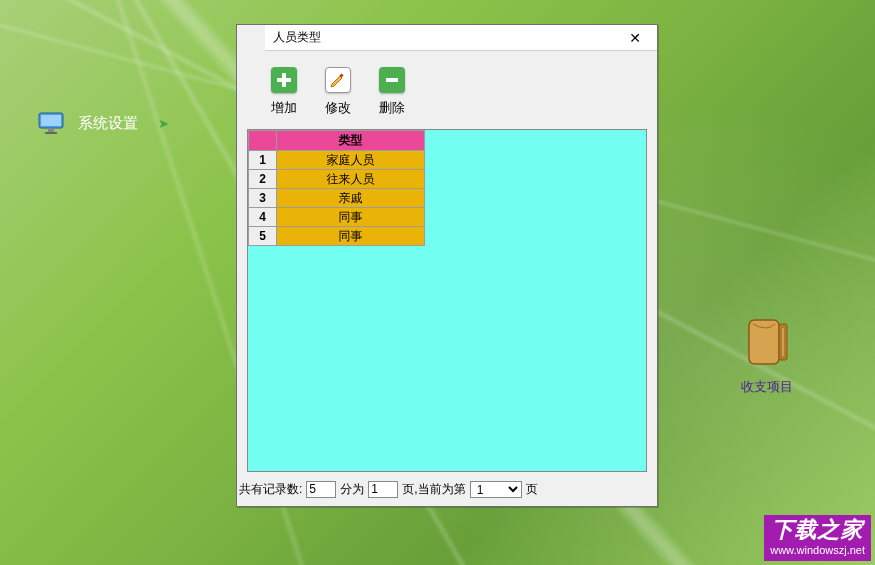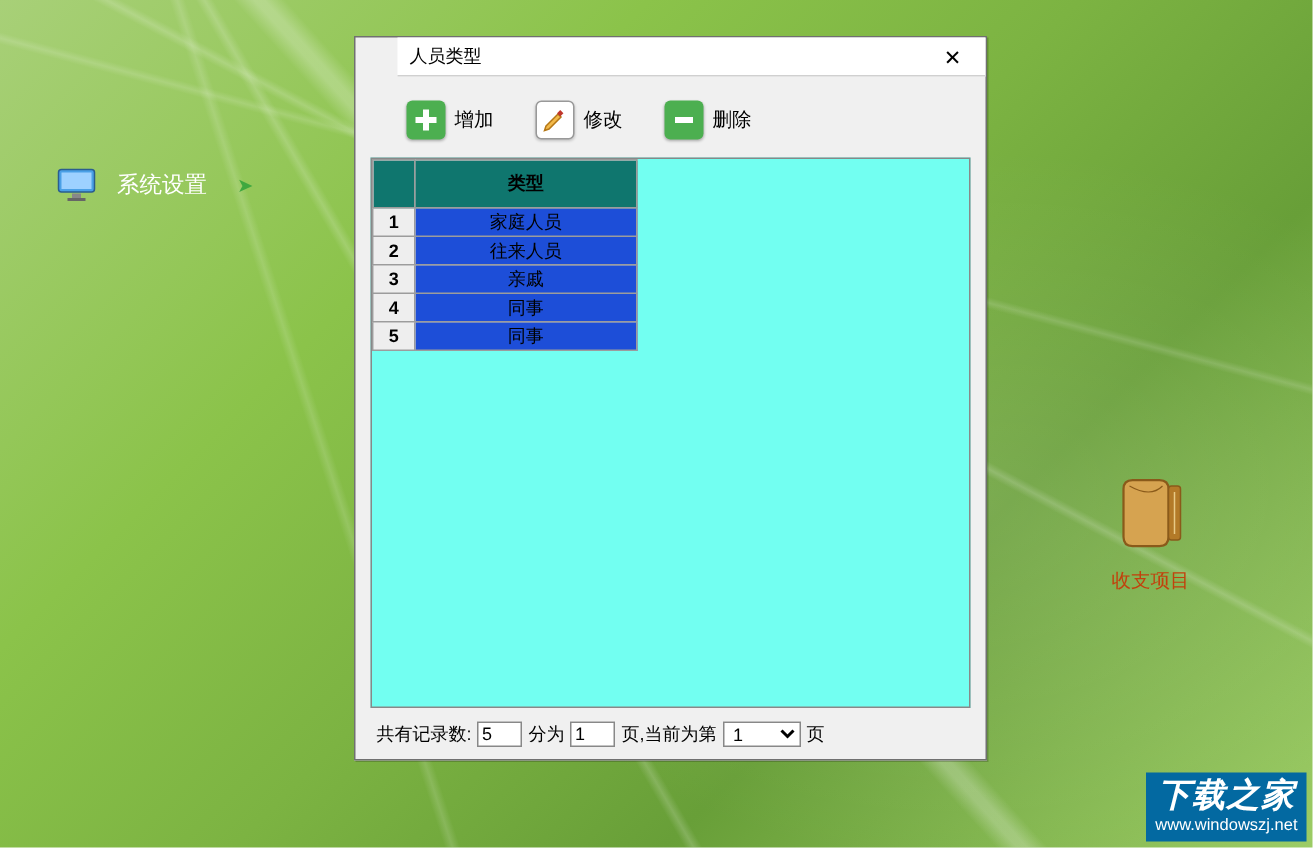--- a/index.html
+++ b/index.html
@@ -32,64 +32,64 @@
     }
 
     
     .sidenav { position: absolute; left: 38px; top: 110px; display:flex; flex-direction:column; gap: 76px; }
     .side-item { display:flex; align-items:center; gap: 14px; color:#fff; font-size:15px; cursor:pointer; }
     .side-icon { width:26px; height:26px; display:flex; align-items:center; justify-content:center; }
     .arrow-ind { color:#3fa83f; font-size:13px; margin-left:6px;}
 
     
     .desk-icon { position:absolute; right:80px; top:314px; display:flex; flex-direction:column; align-items:center; gap:8px; cursor:pointer;}
-    .desk-icon .label { color:#c2410c; font-size:13px; }
+    .desk-icon .label { color:#4c1d95; font-size:13px; }
 
     
     .watermark {
       position:absolute; right:4px; bottom:4px;
-      background:#0369a1; color:#fff; padding:2px 6px 4px 6px;
+      background:#a21caf; color:#fff; padding:2px 6px 4px 6px;
       font-family:"SimSun","FangSong",serif;
       text-align:center; line-height:1.2;
     }
     .watermark .big { font-size:22px; font-weight:bold; font-style:italic; letter-spacing:1px;}
     .watermark .small { font-size:11px; font-family:Arial,sans-serif;}
 
     
     .dialog {
       position:absolute; left:236px; top:24px; width:422px; height:483px;
       background:#f0f0f0; border:1px solid #707070; box-shadow:1px 1px 0 rgba(0,0,0,0.2);
       display:flex; flex-direction:column;
     }
     .titlebar {
       height:26px; background:#fff; display:flex; align-items:center; justify-content:space-between;
       padding:0 6px 0 8px; border-bottom:1px solid #d0d0d0; font-size:12px;margin-left:28px;
     }
     .titlebar .close { width:32px; text-align:center; font-size:14px; cursor:pointer; }
     .toolbar { display:flex; gap:28px; padding:16px 10px 12px 34px; align-items:center;}
-    .tool-btn { display:flex; align-items:center; gap:6px; cursor:pointer; font-size:13px;}
+    .tool-btn { display:flex; align-items:center; gap:6px; cursor:pointer; font-size:13px;flex-direction:column;}
     .tool-ico { width:26px; height:26px; border-radius:4px; display:flex; align-items:center; justify-content:center; color:#fff; font-weight:bold; font-size:18px;}
     .ico-add { background:#4caf50; box-shadow:0 1px 2px rgba(0,0,0,0.3);}
     .ico-edit { background:#fff; border:1px solid #999; box-shadow:0 1px 2px rgba(0,0,0,0.2);}
     .ico-del { background:#4caf50; box-shadow:0 1px 2px rgba(0,0,0,0.3);}
 
     .grid-area {
       flex:1; margin:0 10px 6px 10px; border:1px solid #888; background:#72fff1;
       position:relative; overflow:hidden;
     }
     table.grid { border-collapse:collapse; background:#fff; }
     table.grid th, table.grid td { border:1px solid #9c9c9c; font-size:12px; text-align:center;}
-    table.grid th { background:#0f766e; font-weight:bold; height:32px;}
-    table.grid td { height:19px; background:#1d4ed8;}
+    table.grid th { background:#ec4899; font-weight:bold; height:20px;}
+    table.grid td { height:19px; background:#eab308;}
     table.grid td.rownum { width:28px; background:#eee; font-weight:bold;}
     .col-blank { width:28px;}
     .col-type { width:148px;}
 
     .statusbar {
-      height:28px; display:flex; align-items:center; gap:4px; padding:0 10px 6px 14px; font-size:12px;
+      height:28px; display:flex; align-items:center; gap:4px; padding:0 10px 6px 2px; font-size:12px;
       flex-wrap:nowrap;
     }
     .statusbar .inp { width:30px; height:17px; border:1px solid #888; background:#fff; padding:0 2px; font-size:12px;}
     .statusbar select.inp { width:52px; }
 
     
     svg { display:block; }
   </style>
 </head>
 <body>

